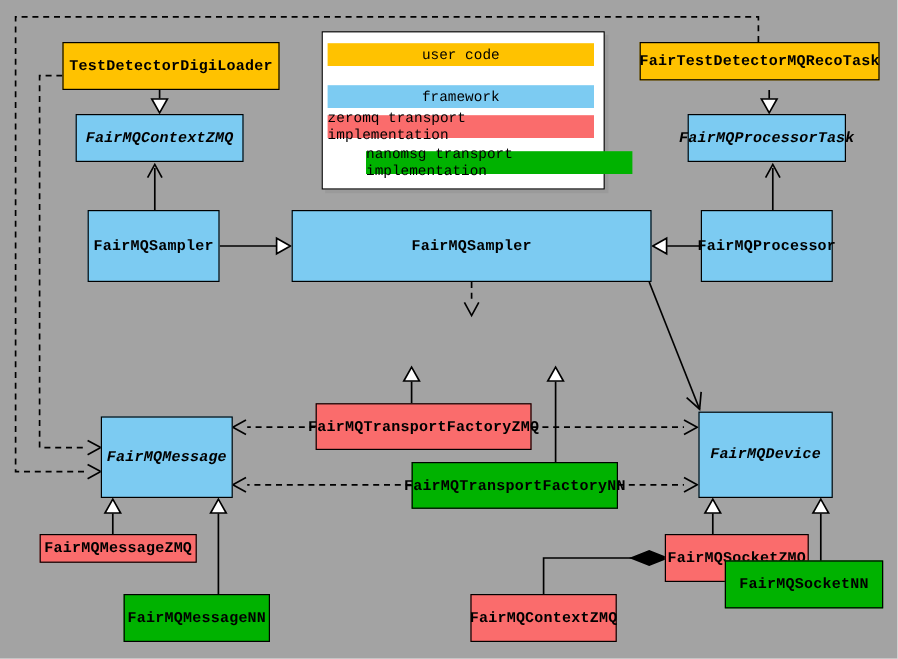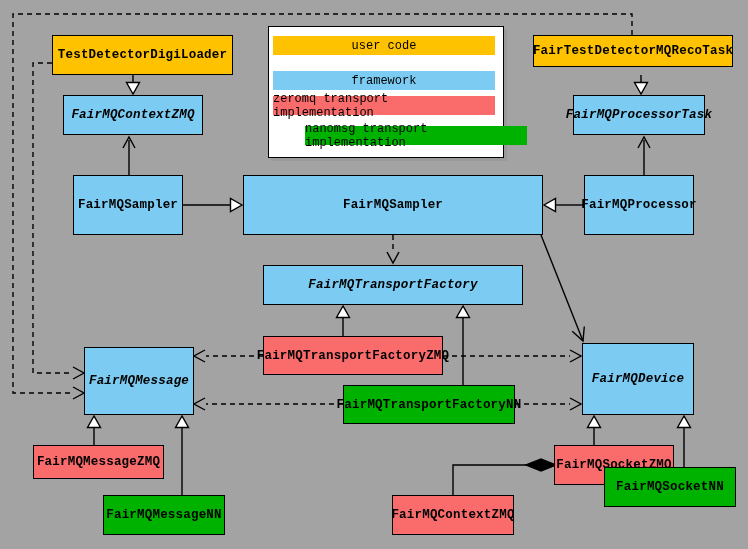--- a/index.html
+++ b/index.html
@@ -151,36 +151,33 @@
   </div>
   <div class="node c-frame" style="left:73px;top:175px;width:110px;height:60px">
     <span>FairMQSampler</span>
   </div>
   <div class="node c-frame" style="left:243px;top:175px;width:300px;height:60px">
     <span>FairMQSampler</span>
   </div>
   <div class="node c-frame" style="left:584px;top:175px;width:110px;height:60px">
     <span>FairMQProcessor</span>
   </div>
-  <div class="node c-frame abstract" style="left:263px;top:265px;width:260px;height:40px">
-    <span>FairMQTransportFactory</span>
-  </div>
   <div class="node c-zmq" style="left:263px;top:336px;width:180px;height:39px">
     <span>FairMQTransportFactoryZMQ</span>
   </div>
   <div class="node c-nano" style="left:343px;top:385px;width:172px;height:39px">
     <span>FairMQTransportFactoryNN</span>
   </div>
   <div class="node c-frame abstract" style="left:84px;top:347px;width:110px;height:68px">
     <span>FairMQMessage</span>
   </div>
   <div class="node c-frame abstract" style="left:582px;top:343px;width:112px;height:72px">
     <span>FairMQDevice</span>
   </div>
-  <div class="node c-zmq" style="left:33px;top:445px;width:131px;height:34px">
+  <div class="node c-zmq" style="left:33px;top:445px;width:131px;height:24px">
     <span>FairMQMessageZMQ</span>
   </div>
   <div class="node c-nano" style="left:103px;top:495px;width:122px;height:40px">
     <span>FairMQMessageNN</span>
   </div>
   <div class="node c-zmq" style="left:392px;top:495px;width:122px;height:40px">
     <span>FairMQContextZMQ</span>
   </div>
   <div class="node c-zmq" style="left:554px;top:445px;width:120px;height:40px">
     <span>FairMQSocketZMQ</span>

